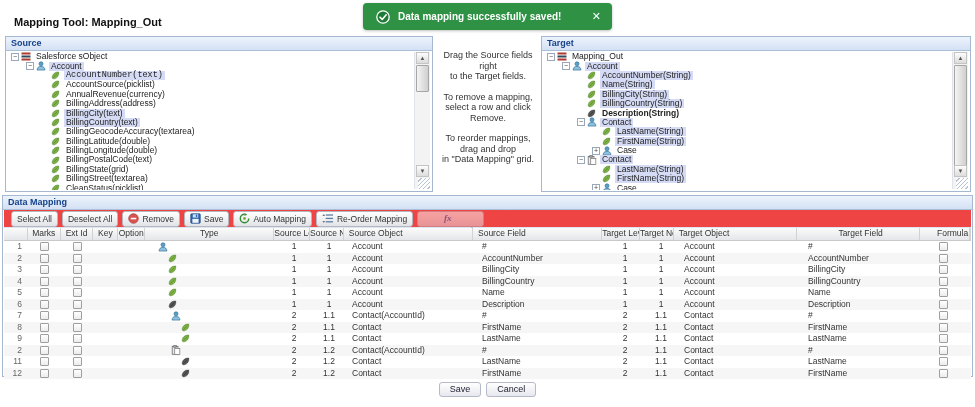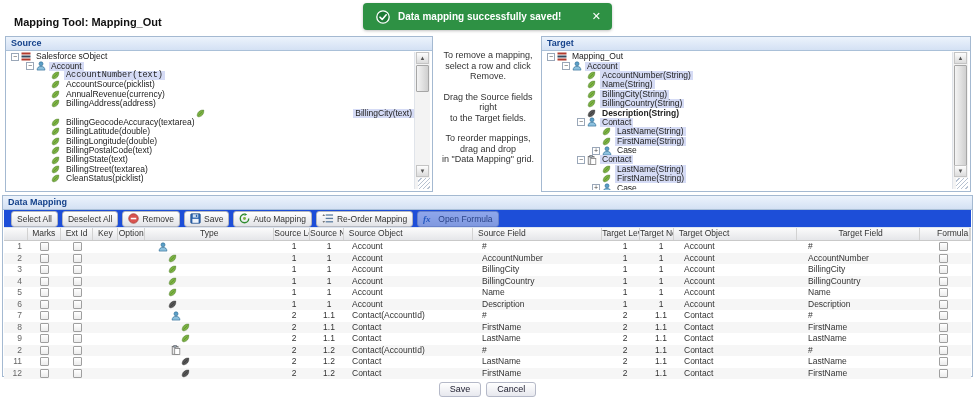--- a/index.html
+++ b/index.html
@@ -45,25 +45,25 @@
           border:1px solid #a6a6a6;box-sizing:border-box;border-radius:1px;}
   .rsz{position:absolute;right:1px;bottom:1px;width:12px;height:11px;background:
        repeating-linear-gradient(135deg,#fff 0 2px,#b7c2d1 2px 3px);}
 
   
   .instr{position:absolute;left:436px;top:50px;width:104px;text-align:center;font-size:9px;color:#333;line-height:10.5px;}
   .instr p{margin:0 0 10px 0;}
 
   
   #mapPanel{left:2px;top:195px;width:971px;height:182px;}
-  .toolbar{position:absolute;top:14px;left:1px;right:1px;height:17px;background:#1d4ed8;
+  .toolbar{position:absolute;top:14px;left:1px;right:1px;height:17px;background:#ef4444;
            border-bottom:1px solid #dde5f0;display:flex;align-items:center;padding-left:7px;gap:4px;}
   .tbtn{height:14px;display:flex;align-items:center;gap:3px;padding:0 5px;font-size:8.5px;color:#333;
         background:linear-gradient(#ffffff,#e2e3e7);border:1px solid #b4b7bf;border-radius:3px;cursor:pointer;}
-  .tbtn.disabled{opacity:.5;cursor:default;}
+  .tbtn.disabled{opacity:.5;cursor:default;flex-direction:column;}
   .tbtn svg{display:block;}
 
   
   .ghead{position:absolute;top:32px;left:1px;right:1px;height:12px;display:flex;
          background:linear-gradient(#fbfbfb,#e5e6e9);border-bottom:1px solid #c9c9c9;}
   .gh{box-sizing:border-box;border-right:1px solid #d2d2d2;font-size:8.5px;color:#333;line-height:11px;
       overflow:hidden;white-space:nowrap;text-align:center;}
   .gh.l{text-align:left;padding-left:5px;}
   .grows{position:absolute;top:45px;left:1px;right:1px;bottom:1px;background:#fff;}
   .grow{height:11.5px;display:flex;font-size:8.5px;color:#333;}
@@ -157,38 +157,48 @@
           <div class="trow" style="padding-left: 32px;">
             <span class="texp none"></span>
             <span class="ticn">
               <svg width="9" height="9" viewBox="0 0 10 10">
                 <path d="M8.6 1.2 C5 0.9 2 2.9 1.4 6.4 C1.1 8 2 8.9 3.6 8.6 C7.1 8 9 5 8.6 1.2 Z" fill="#7cb342" stroke="#4e7d2a" stroke-width="0.6"></path>
                 <path d="M2.6 7.4 L7.2 2.8" stroke="#4e7d2a" stroke-width="0.6" fill="none"></path>
               </svg>
             </span>
             <span class="tlabel">BillingAddress(address)</span>
           </div>
-          <div class="trow" style="padding-left: 32px; justify-content: space-between;">
+          <div class="trow" style="padding-left: 32px;">
             <span class="texp none"></span>
             <span class="ticn">
               <svg width="9" height="9" viewBox="0 0 10 10">
                 <path d="M8.6 1.2 C5 0.9 2 2.9 1.4 6.4 C1.1 8 2 8.9 3.6 8.6 C7.1 8 9 5 8.6 1.2 Z" fill="#7cb342" stroke="#4e7d2a" stroke-width="0.6"></path>
                 <path d="M2.6 7.4 L7.2 2.8" stroke="#4e7d2a" stroke-width="0.6" fill="none"></path>
               </svg>
             </span>
             <span class="tlabel hl">BillingCity(text)</span>
           </div>
           <div class="trow" style="padding-left: 32px;">
             <span class="texp none"></span>
             <span class="ticn">
               <svg width="9" height="9" viewBox="0 0 10 10">
                 <path d="M8.6 1.2 C5 0.9 2 2.9 1.4 6.4 C1.1 8 2 8.9 3.6 8.6 C7.1 8 9 5 8.6 1.2 Z" fill="#7cb342" stroke="#4e7d2a" stroke-width="0.6"></path>
                 <path d="M2.6 7.4 L7.2 2.8" stroke="#4e7d2a" stroke-width="0.6" fill="none"></path>
               </svg>
             </span>
+            <span class="tlabel hl">BillingCountry(text)</span>
+          </div>
+          <div class="trow" style="padding-left: 32px;">
+            <span class="texp none"></span>
+            <span class="ticn">
+              <svg width="9" height="9" viewBox="0 0 10 10">
+                <path d="M8.6 1.2 C5 0.9 2 2.9 1.4 6.4 C1.1 8 2 8.9 3.6 8.6 C7.1 8 9 5 8.6 1.2 Z" fill="#7cb342" stroke="#4e7d2a" stroke-width="0.6"></path>
+                <path d="M2.6 7.4 L7.2 2.8" stroke="#4e7d2a" stroke-width="0.6" fill="none"></path>
+              </svg>
+            </span>
             <span class="tlabel">BillingGeocodeAccuracy(textarea)</span>
           </div>
           <div class="trow" style="padding-left: 32px;">
             <span class="texp none"></span>
             <span class="ticn">
               <svg width="9" height="9" viewBox="0 0 10 10">
                 <path d="M8.6 1.2 C5 0.9 2 2.9 1.4 6.4 C1.1 8 2 8.9 3.6 8.6 C7.1 8 9 5 8.6 1.2 Z" fill="#7cb342" stroke="#4e7d2a" stroke-width="0.6"></path>
                 <path d="M2.6 7.4 L7.2 2.8" stroke="#4e7d2a" stroke-width="0.6" fill="none"></path>
               </svg>
             </span>
@@ -215,21 +225,21 @@
             <span class="tlabel">BillingPostalCode(text)</span>
           </div>
           <div class="trow" style="padding-left: 32px;">
             <span class="texp none"></span>
             <span class="ticn">
               <svg width="9" height="9" viewBox="0 0 10 10">
                 <path d="M8.6 1.2 C5 0.9 2 2.9 1.4 6.4 C1.1 8 2 8.9 3.6 8.6 C7.1 8 9 5 8.6 1.2 Z" fill="#7cb342" stroke="#4e7d2a" stroke-width="0.6"></path>
                 <path d="M2.6 7.4 L7.2 2.8" stroke="#4e7d2a" stroke-width="0.6" fill="none"></path>
               </svg>
             </span>
-            <span class="tlabel">BillingState(text)</span>
+            <span class="tlabel">BillingState(grid)</span>
           </div>
           <div class="trow" style="padding-left: 32px;">
             <span class="texp none"></span>
             <span class="ticn">
               <svg width="9" height="9" viewBox="0 0 10 10">
                 <path d="M8.6 1.2 C5 0.9 2 2.9 1.4 6.4 C1.1 8 2 8.9 3.6 8.6 C7.1 8 9 5 8.6 1.2 Z" fill="#7cb342" stroke="#4e7d2a" stroke-width="0.6"></path>
                 <path d="M2.6 7.4 L7.2 2.8" stroke="#4e7d2a" stroke-width="0.6" fill="none"></path>
               </svg>
             </span>
             <span class="tlabel">BillingStreet(textarea)</span>
@@ -248,22 +258,22 @@
       <div class="vscroll">
         <div class="sarr up">▲</div>
         <div class="sthumb" style="top:13px;height:27px;"></div>
         <div class="sarr dn">▼</div>
       </div>
       <div class="rsz"></div>
     </div>
   </div>
 
   <div class="instr" id="instructions">
+      <p>Drag the Source fields right<br>to the Target fields.</p>
       <p>To remove a mapping,<br>select a row and click Remove.</p>
-      <p>Drag the Source fields right<br>to the Target fields.</p>
       <p>To reorder mappings,<br>drag and drop<br>in "Data Mapping" grid.</p>
     </div>
 
   <div class="panel" id="tgtPanel">
     <div class="phead">Target</div>
     <div class="pbody">
       <div class="tree" id="targetTree">
           <div class="trow" style="padding-left: 2px;">
             <span class="texp">−</span>
             <span class="ticn">

